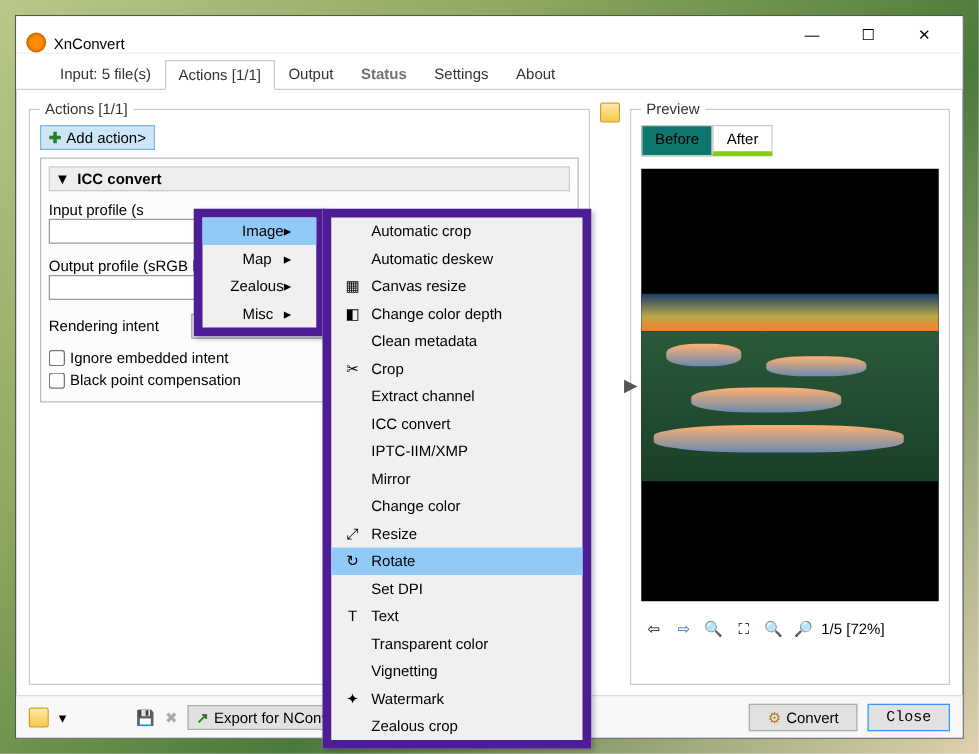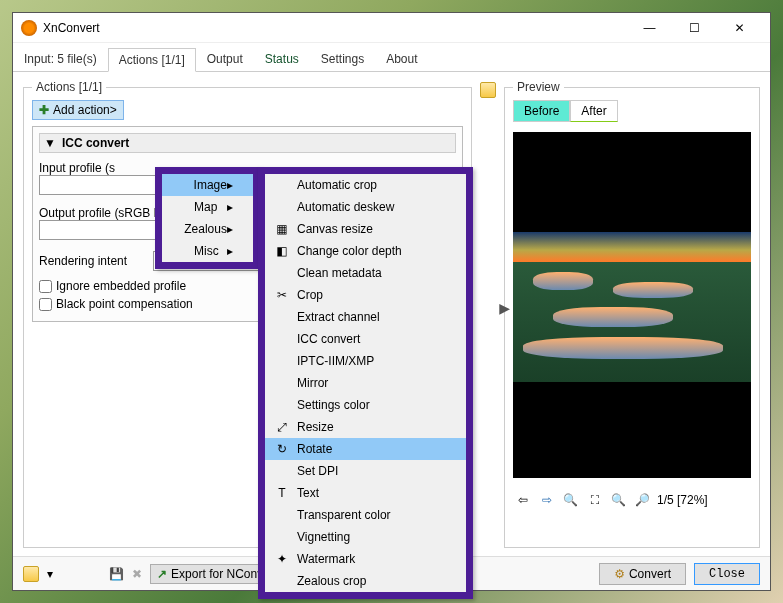--- a/index.html
+++ b/index.html
@@ -1,26 +1,26 @@
 <!DOCTYPE html>
 <html><head>
 <meta charset="utf-8">
 <style>
 * { box-sizing: border-box; margin: 0; padding: 0; font-family: "Segoe UI", Tahoma, sans-serif; font-size: 12px; }
 body { background: linear-gradient(135deg,#b8c88a 0%,#8fa85f 30%,#4a7a3a 60%,#e0d0b0 100%); width: 783px; height: 603px; overflow: hidden; position: relative; }
 .window { position: absolute; left: 12px; top: 12px; width: 759px; height: 579px; background: #fff; border: 1px solid #555; display: flex; flex-direction: column; }
-.titlebar { height: 30px; background: #fff; display: flex; align-items: center; padding: 0 8px; border-bottom: 1px solid #eee; }
+.titlebar { height: 30px; background: #fff; display: flex; align-items: flex-end; padding: 0 8px; border-bottom: 1px solid #eee; }
 .titlebar .icon { width: 16px; height: 16px; margin-right: 6px; background: radial-gradient(circle,#ff8c00 40%,#cc6600 70%); border-radius: 50%; }
 .titlebar .title { flex: 1; }
 .winbtns { display: flex; }
 .winbtn { width: 45px; height: 28px; display: flex; align-items: center; justify-content: center; cursor: pointer; }
-.tabs { display: flex; background: #fff; border-bottom: 1px solid #ccc; padding: 4px 10px 0 0; font-family: "Consolas","Courier New",monospace; }
+.tabs { display: flex; background: #fff; border-bottom: 1px solid #ccc; padding: 4px 10px 0 24px; font-family: "Consolas","Courier New",monospace; }
 .tab { padding: 4px 10px; border: 1px solid transparent; border-bottom: none; cursor: pointer; color: #333; }
 .tab.active { border: 1px solid #ccc; border-bottom: 1px solid #fff; background: #fff; position: relative; top: 1px; }
-.tab.dim { color: #14532d; }
+.tab.dim { color: #737373; font-weight: bold; }
 .content { flex: 1; display: flex; padding: 8px 10px; gap: 8px; position: relative; font-family: "Consolas","Courier New",monospace; }
 fieldset { border: 1px solid #ccc; padding: 6px 8px 8px 8px; }
 legend { padding: 0 4px; color: #333; }
 .left { flex: 1; min-width: 0; }
 .right { width: 222px; display: flex; flex-direction: column; gap: 6px; }
 .addaction { display: inline-flex; align-items: center; border: 1px solid #7eb4ea; background: #cde6f7; padding: 2px 6px; cursor: pointer; }
 .addaction .plus { color: #2a7e2a; font-weight: bold; margin-right: 4px; }
 .actionbox { border: 1px solid #bbb; margin-top: 6px; padding: 6px; background: #fcfcfc; }
 .actionhdr { background: #eee; border: 1px solid #ccc; padding: 2px 4px; font-weight: bold; display: flex; align-items: center; }
 .row { margin: 8px 0; }
@@ -30,22 +30,22 @@
 .chk input { width: 13px; height: 13px; }
 .menu { position: absolute; background: #f0f0f0; border: 7px solid #4c1d95; box-shadow: 2px 2px 4px rgba(0,0,0,.25); z-index: 50; }
 .menu-item { display: flex; align-items: center; padding: 3px 20px 3px 8px; cursor: pointer; height: 22px; }
 .menu-item .ico { width: 18px; height: 16px; margin-right: 6px; display: flex; align-items: center; justify-content: center; }
 .menu-item .arrow { margin-left: auto; }
 .menu-item.hl { background: #91c9f7; }
 .menu-item.hl2 { background: #91c9f7; }
 .catmenu { left: 142px; top: 95px; width: 105px; }
 .submenu { left: 245px; top: 95px; width: 215px; }
 .prevtabs { display: flex; margin-bottom: 4px; }
-.prevtab { padding: 3px 10px; border: 1px solid #ccc; background: #5eead4; cursor: pointer; }
-.prevtab.active { background: #fff; border-bottom: 1px solid #84cc16; position: relative; }
+.prevtab { padding: 3px 10px; border: 1px solid #ccc; background: #0f766e; cursor: pointer; }
+.prevtab.active { background: #fff; border-bottom: 4px solid #84cc16; position: relative; }
 .preview-img { width: 238px; height: 346px; background: #000; position: relative; overflow: hidden; }
 .landscape { position: absolute; top: 100px; left: 0; right: 0; height: 150px; }
 .sky { height: 30px; background: linear-gradient(#1a3a6a,#b8a848 60%,#ff7a2a); }
 .land { height: 120px; background: linear-gradient(#2a5a3a,#1a4028); position: relative; }
 .water { position: absolute; background: linear-gradient(#ffb070,#6a8ab0); border-radius: 40%; }
 .toolbar-bot { display: flex; align-items: center; gap: 4px; margin-top: 6px; }
 .tbtn { width: 20px; height: 20px; display: flex; align-items: center; justify-content: center; cursor: pointer; border: 1px solid transparent; }
 .foot { height: 34px; border-top: 1px solid #ddd; display: flex; align-items: center; padding: 0 10px; gap: 8px; background: #f8f8f8; }
 .foot .spacer { flex: 1; }
 .btn { border: 1px solid #adadad; background: #e1e1e1; padding: 3px 14px; cursor: pointer; font-family: "Consolas","Courier New",monospace; }
@@ -99,21 +99,21 @@
           <span class="textin"></span>
         </div>
         <div class="row">
           <span>Rendering intent</span>
           <select class="fake">
             <option>Perceptual</option>
           </select>
         </div>
         <label class="chk">
           <input type="checkbox" style="">
-          <span>Ignore embedded profile</span>
+          <span>Ignore embedded intent</span>
         </label>
         <label class="chk">
           <input type="checkbox" style="">
           <span>Black point compensation</span>
         </label>
       </div>
     </fieldset>
 
     <div style="display:flex;flex-direction:column;align-items:center;justify-content:flex-start;gap:6px;padding-top:2px;position:relative">
       <span class="smallico folder"></span>
@@ -207,21 +207,21 @@
         <div class="menu-item">
           <span class="ico"></span>
           <span>IPTC-IIM/XMP</span>
         </div>
         <div class="menu-item">
           <span class="ico"></span>
           <span>Mirror</span>
         </div>
         <div class="menu-item">
           <span class="ico"></span>
-          <span>Settings color</span>
+          <span>Change color</span>
         </div>
         <div class="menu-item">
           <span class="ico">⤢</span>
           <span>Resize</span>
         </div>
         <div class="menu-item hl2">
           <span class="ico">↻</span>
           <span>Rotate</span>
         </div>
         <div class="menu-item">

